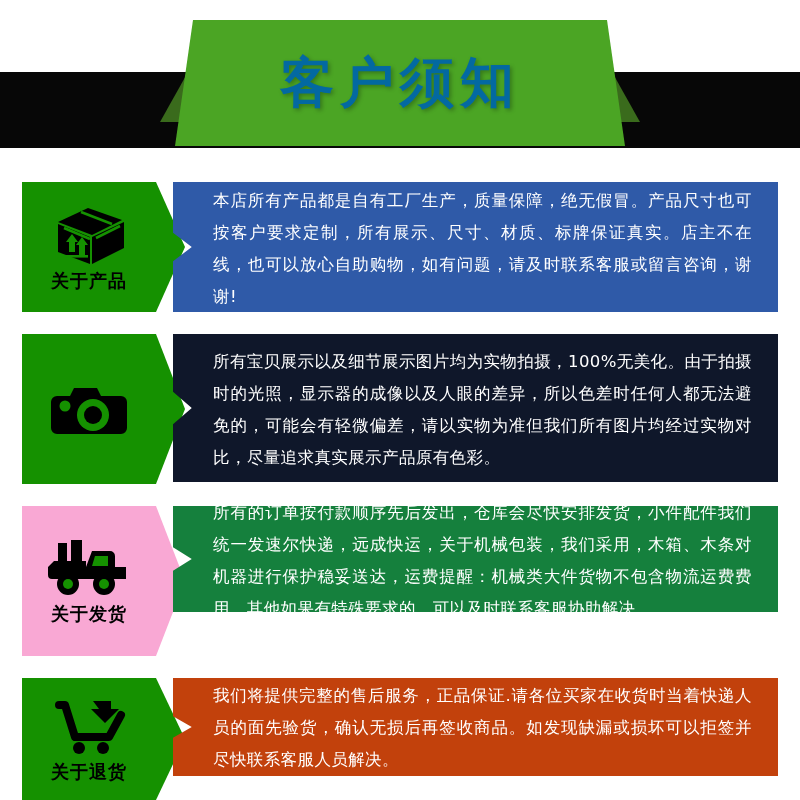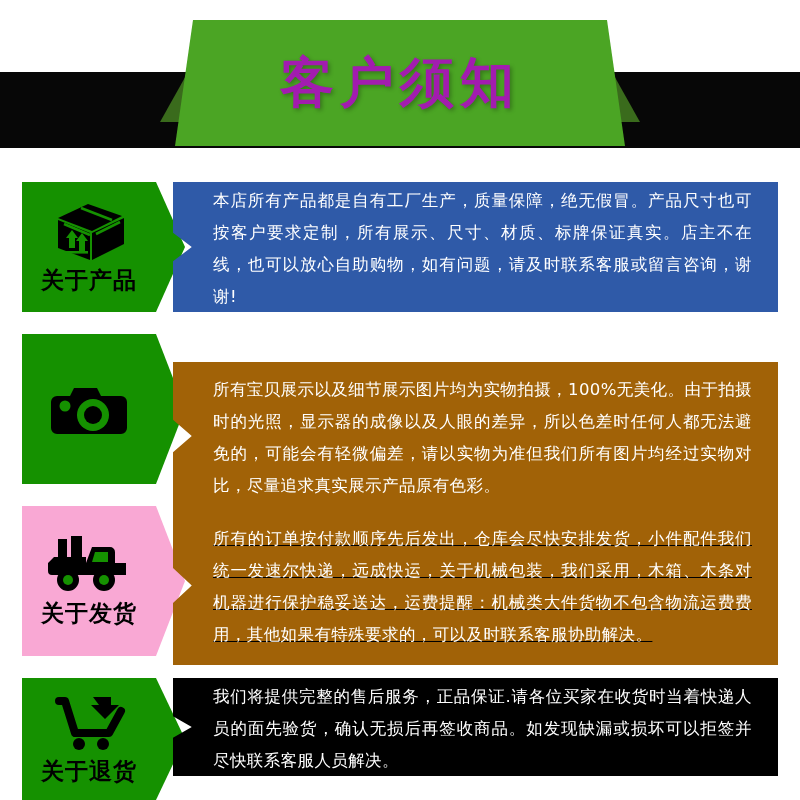--- a/index.html
+++ b/index.html
@@ -115,21 +115,21 @@
     align-items: center;
     justify-content: center;
   }
   .badge-icon {
     display: block;
     line-height: 0;
   }
   .badge-icon svg { display: block; }
   .badge-label {
     color: #000000;
-    font-size: 23px;
+    font-size: 18px;
     font-weight: bold;
     letter-spacing: 1px;
     margin-top: 3px;
     white-space: nowrap;
     user-select: none;
   }
   
   .panel {
     position: absolute;
     left: 173px;
@@ -157,21 +157,21 @@
   }
 </style>
 </head>
 <body style="background: rgb(255, 255, 255);">
 
 <div id="header">
   <div class="black-bar" style="background: rgb(7, 7, 7);"></div>
   <div class="ribbon-fold-left" style="background: rgb(58, 107, 28);"></div>
   <div class="ribbon-fold-right" style="background: rgb(58, 107, 28);"></div>
   <div class="ribbon-main" style="background: rgb(75, 165, 36);"></div>
-  <div class="ribbon-title" style="color: #a21caf;">客户须知</div>
+  <div class="ribbon-title" style="color: #0369a1;">客户须知</div>
 </div>
 
 <div id="rows">
 
   <div class="row" style="top: 22px; height: 130px;">
     <div class="badge" style="height: 130px; background: rgb(21, 145, 0);">
       <div class="badge-inner">
         <span class="badge-icon">
           <svg width="78" height="64" viewBox="0 0 78 64">
             <g fill="#000000">
@@ -207,21 +207,21 @@
             <g fill="#000000">
               <path d="M25 10 L48 10 L52 18 L72 18 A6 6 0 0 1 78 24 L78 50 A6 6 0 0 1 72 56 L8 56 A6 6 0 0 1 2 50 L2 24 A6 6 0 0 1 8 18 L21 18 Z"></path>
             </g>
             <circle cx="44" cy="37" r="16" fill="#159100"></circle>
             <circle cx="44" cy="37" r="9" fill="#000000"></circle>
             <circle cx="16" cy="28" r="5.5" fill="#159100"></circle>
           </svg>
         </span>
       </div>
     </div>
-    <div class="panel" style="height: 148px; background: #a16207; margin-top: 28px;">
+    <div class="panel" style="height: 148px; background: #0f172a;">
       <div class="panel-text" style="color: rgb(255, 255, 255);">所有宝贝展示以及细节展示图片均为实物拍摄，100%无美化。由于拍摄时的光照，显示器的成像以及人眼的差异，所以色差时任何人都无法避免的，可能会有轻微偏差，请以实物为准但我们所有图片均经过实物对比，尽量追求真实展示产品原有色彩。</div>
     </div>
   </div>
 
   <div class="row" style="top: 346px; height: 150px;">
     <div class="badge" style="height: 150px; background: #f9a8d4;">
       <div class="badge-inner">
         <span class="badge-icon">
           <svg width="86" height="62" viewBox="0 0 86 62">
             <g fill="#000000">
@@ -232,21 +232,21 @@
             <path d="M49 19 L62 19 L62 29 L46 29 Z" fill="#159100"></path>
             <circle cx="22" cy="47" r="11" fill="#000000"></circle>
             <circle cx="22" cy="47" r="5" fill="#159100"></circle>
             <circle cx="58" cy="47" r="11" fill="#000000"></circle>
             <circle cx="58" cy="47" r="5" fill="#159100"></circle>
           </svg>
         </span>
         <span class="badge-label" style="color: rgb(0, 0, 0);">关于发货</span>
       </div>
     </div>
-    <div class="panel" style="height: 159px; background: #a16207; text-decoration: underline;">
+    <div class="panel" style="height: 106px; background: #15803d;">
       <div class="panel-text" style="color: rgb(255, 255, 255);">所有的订单按付款顺序先后发出，仓库会尽快安排发货，小件配件我们统一发速尔快递，远成快运，关于机械包装，我们采用，木箱、木条对机器进行保护稳妥送达，运费提醒：机械类大件货物不包含物流运费费用，其他如果有特殊要求的，可以及时联系客服协助解决。</div>
     </div>
   </div>
 
   <div class="row" style="top: 518px; height: 122px;">
     <div class="badge" style="height: 122px; background: rgb(21, 145, 0);">
       <div class="badge-inner">
         <span class="badge-icon">
           <svg width="80" height="62" viewBox="0 0 80 62">
             <g fill="none" stroke="#000000" stroke-width="8" stroke-linecap="round" stroke-linejoin="round">
@@ -255,18 +255,18 @@
             <g fill="#000000">
               <path d="M44 6 L62 6 L62 14 L70 14 L56 28 L42 14 L50 14 Z"></path>
             </g>
             <circle cx="30" cy="53" r="6" fill="#000000"></circle>
             <circle cx="54" cy="53" r="6" fill="#000000"></circle>
           </svg>
         </span>
         <span class="badge-label" style="color: rgb(0, 0, 0); font-family: Liberation Serif, serif;">关于退货</span>
       </div>
     </div>
-    <div class="panel" style="height: 98px; background: #000000;">
+    <div class="panel" style="height: 98px; background: #c2410c; align-items: flex-end;">
       <div class="panel-text" style="color: rgb(255, 255, 255);">我们将提供完整的售后服务，正品保证.请各位买家在收货时当着快递人员的面先验货，确认无损后再签收商品。如发现缺漏或损坏可以拒签并尽快联系客服人员解决。</div>
     </div>
   </div>
 
 </div>
 
 </body></html>

